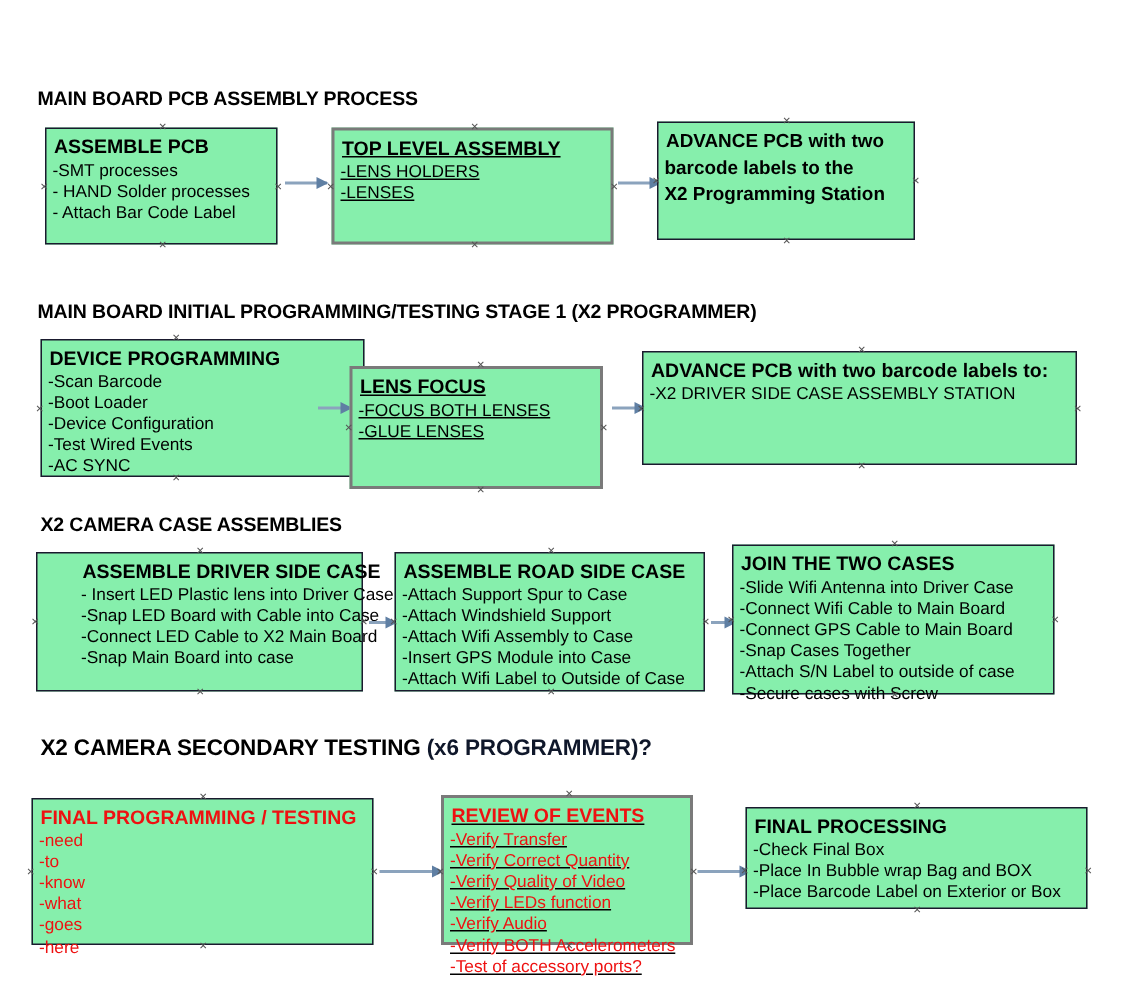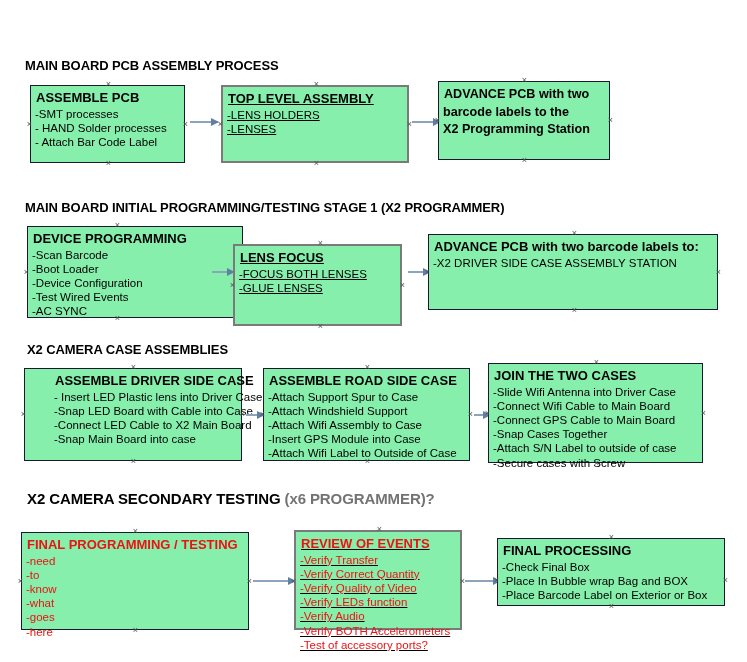--- a/index.html
+++ b/index.html
@@ -31,21 +31,21 @@
   }
   .section-header {
     position: absolute;
     font-size: 13px;
     font-weight: bold;
     color: #000000;
     white-space: nowrap;
     letter-spacing: -0.1px;
   }
   .section-header .accent {
-    color: #737373;
+    color: #0f172a;
   }
 
   
   .pbox {
     position: absolute;
     background: #86efac;
     border: 1.5px solid #1a1a2e;
     padding: 3px 0 0 0;
     overflow: visible;
   }

